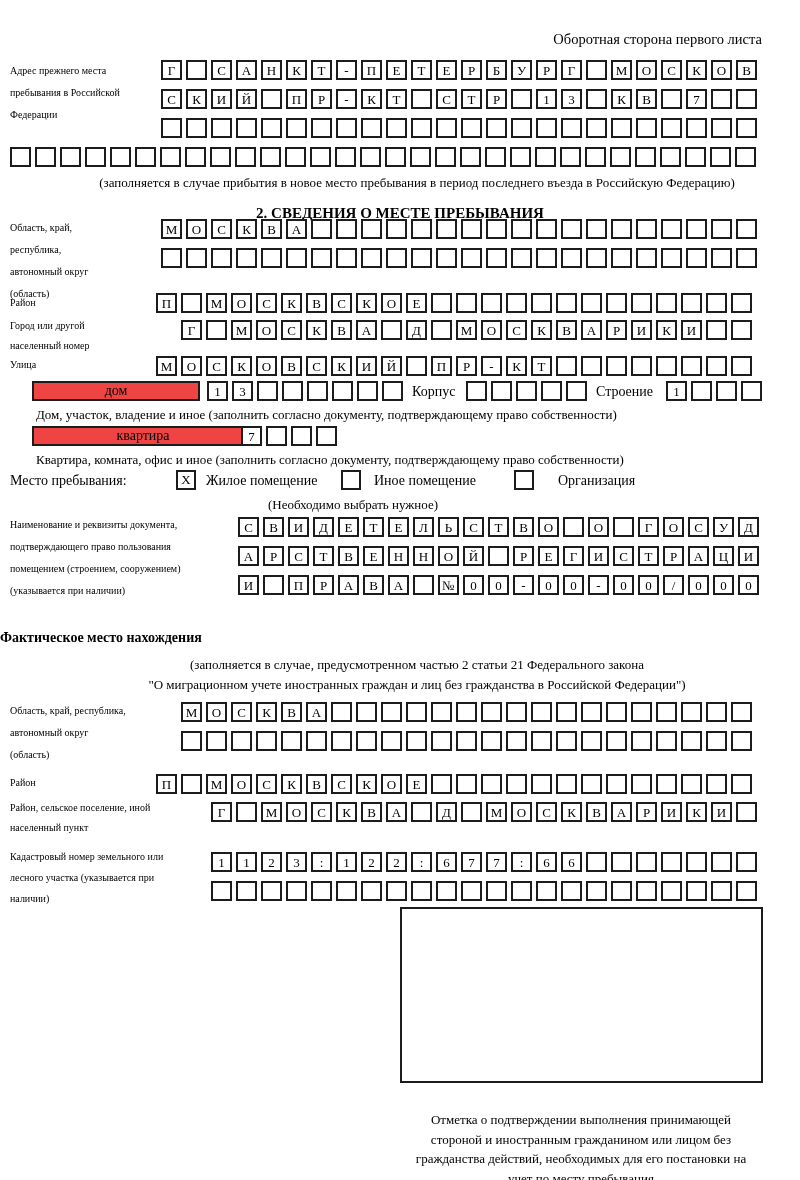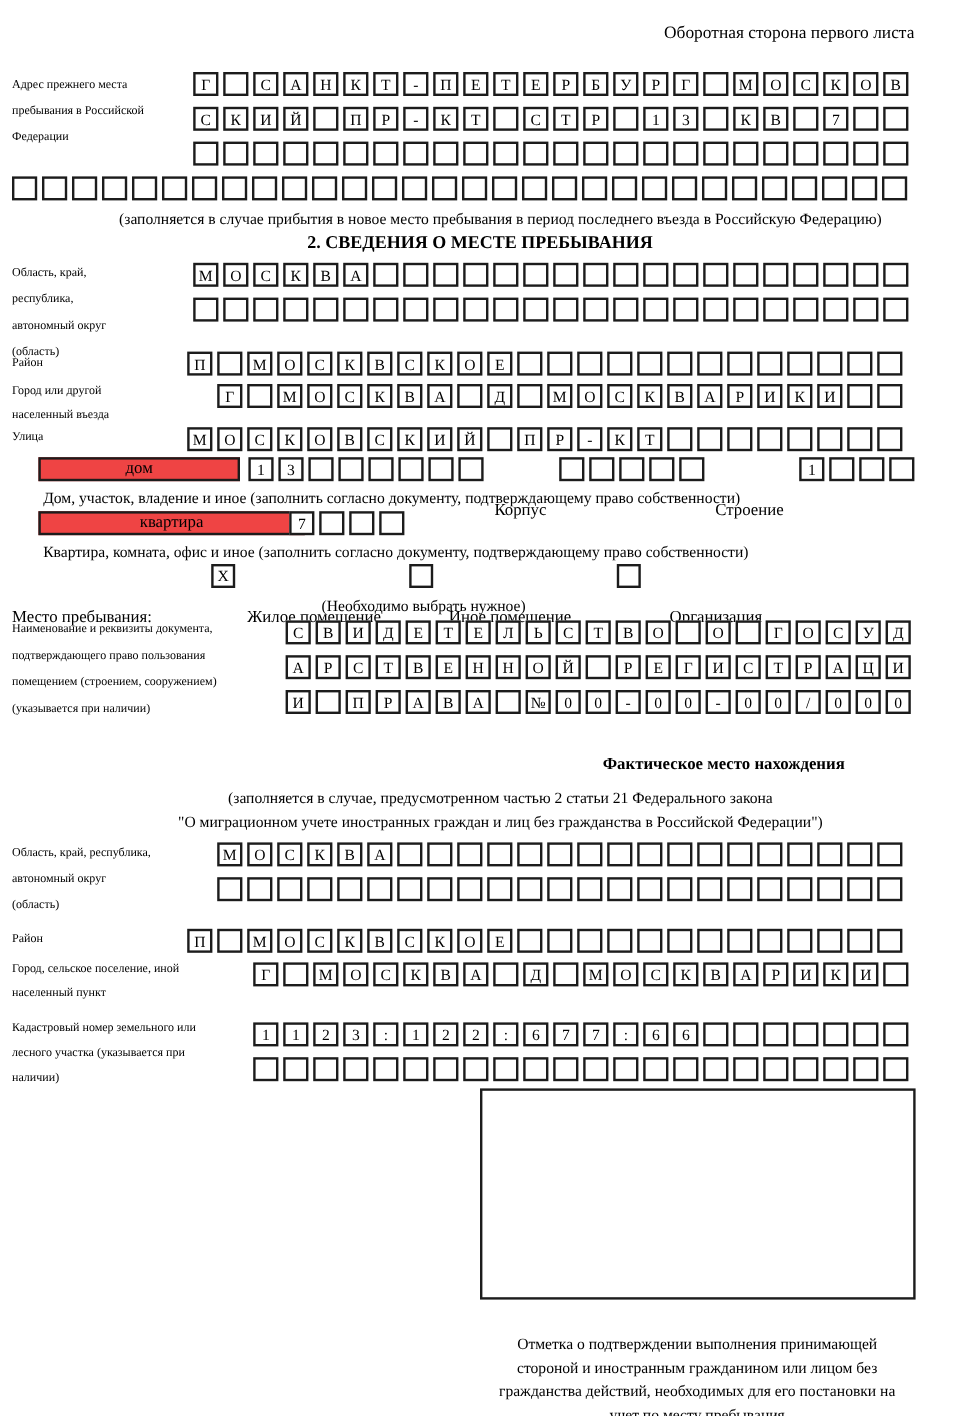--- a/index.html
+++ b/index.html
@@ -2,31 +2,31 @@
 <html><head>
 <meta charset="utf-8">
 <style>
   html,body{margin:0;padding:0;background:#fff;}
   #page{position:relative;width:800px;height:1180px;background:#ffffff;
         font-family:"Liberation Serif", serif;color:#000;overflow:hidden;}
   .lbl{position:absolute;font-size:10px;line-height:22px;}
   .note{position:absolute;font-size:13px;line-height:17px;}
   .center{text-align:center;padding-left:17px;}
   .h2{position:absolute;left:0;width:800px;text-align:center;font-weight:bold;font-size:15px;}
-  .h3{position:absolute;left:0;width:704px;text-align:right;font-weight:bold;font-size:14px;}
-  .tr{position:absolute;top:20px;right:38px;font-size:14.5px;}
+  .h3{position:absolute;left:0;width:704px;text-align:left;font-weight:bold;font-size:14px;}
+  .tr{position:absolute;top:31px;right:38px;font-size:14.5px;}
   .cells{position:absolute;display:flex;gap:4px;}
   .cell{flex:0 0 auto;width:21px;height:20px;border:2px solid #1c1c1c;box-sizing:border-box;
         display:flex;align-items:center;justify-content:center;
         font-size:13px;line-height:1;background:#fff;}
   .widebox{position:absolute;height:20px;border:2px solid #1c1c1c;box-sizing:border-box;
         display:flex;align-items:center;justify-content:center;font-size:14px;background:#ef4444;}
   .chk{position:absolute;width:20px;height:20px;border:2px solid #1c1c1c;box-sizing:border-box;
         display:flex;align-items:center;justify-content:center;font-size:13px;background:#fff;}
-  .inlbl{position:absolute;font-size:14px;line-height:18px;margin-top:34px;}
+  .inlbl{position:absolute;font-size:14px;line-height:18px;}
   .stampbox{position:absolute;left:400px;top:907px;width:363px;height:176px;
         border:2px solid #1c1c1c;box-sizing:border-box;background:#fff;}
   .caption{position:absolute;left:414px;top:1090px;width:334px;text-align:center;
         font-size:13px;line-height:19.5px;margin-top:20px;}
 </style>
 </head>
 <body>
 
 <div id="page">
 
@@ -138,21 +138,21 @@
       <div class="cell"></div>
       <div class="cell"></div>
       <div class="cell"></div>
       <div class="cell"></div>
       <div class="cell"></div>
       <div class="cell"></div>
       <div class="cell"></div>
     </div>
   <div class="note center" style="left:0;top:174px;width:800px">(заполняется в случае прибытия в новое место пребывания в период последнего въезда в Российскую Федерацию)</div>
 
-  <div class="h2" style="top:195px">2. СВЕДЕНИЯ О МЕСТЕ ПРЕБЫВАНИЯ</div>
+  <div class="h2" style="top:205px">2. СВЕДЕНИЯ О МЕСТЕ ПРЕБЫВАНИЯ</div>
 
   <div class="lbl" style="left:10px;top:217px;width:102px">Область, край, республика, автономный округ (область)</div>
   <div class="cells" style="left:161px;top:219px">
       <div class="cell">М</div>
       <div class="cell">О</div>
       <div class="cell">С</div>
       <div class="cell">К</div>
       <div class="cell">В</div>
       <div class="cell">А</div>
       <div class="cell"></div>
@@ -222,21 +222,21 @@
       <div class="cell"></div>
       <div class="cell"></div>
       <div class="cell"></div>
       <div class="cell"></div>
       <div class="cell"></div>
       <div class="cell"></div>
       <div class="cell"></div>
       <div class="cell"></div>
     </div>
 
-  <div class="lbl" style="left:10px;top:316px;width:120px;line-height:20px">Город или другой населенный въезда</div>
+  <div class="lbl" style="left:10px;top:316px;width:120px;line-height:20px">Город или другой населенный номер</div>
   <div class="cells" style="left:181px;top:320px">
       <div class="cell">Г</div>
       <div class="cell"></div>
       <div class="cell">М</div>
       <div class="cell">О</div>
       <div class="cell">С</div>
       <div class="cell">К</div>
       <div class="cell">В</div>
       <div class="cell">А</div>
       <div class="cell"></div>
@@ -478,21 +478,21 @@
       <div class="cell"></div>
       <div class="cell"></div>
       <div class="cell"></div>
       <div class="cell"></div>
       <div class="cell"></div>
       <div class="cell"></div>
       <div class="cell"></div>
       <div class="cell"></div>
     </div>
 
-  <div class="lbl" style="left:10px;top:798px;width:182px;line-height:20px">Город, сельское поселение, иной населенный пункт</div>
+  <div class="lbl" style="left:10px;top:798px;width:182px;line-height:20px">Район, сельское поселение, иной населенный пункт</div>
   <div class="cells" style="left:211px;top:802px">
       <div class="cell">Г</div>
       <div class="cell"></div>
       <div class="cell">М</div>
       <div class="cell">О</div>
       <div class="cell">С</div>
       <div class="cell">К</div>
       <div class="cell">В</div>
       <div class="cell">А</div>
       <div class="cell"></div>

